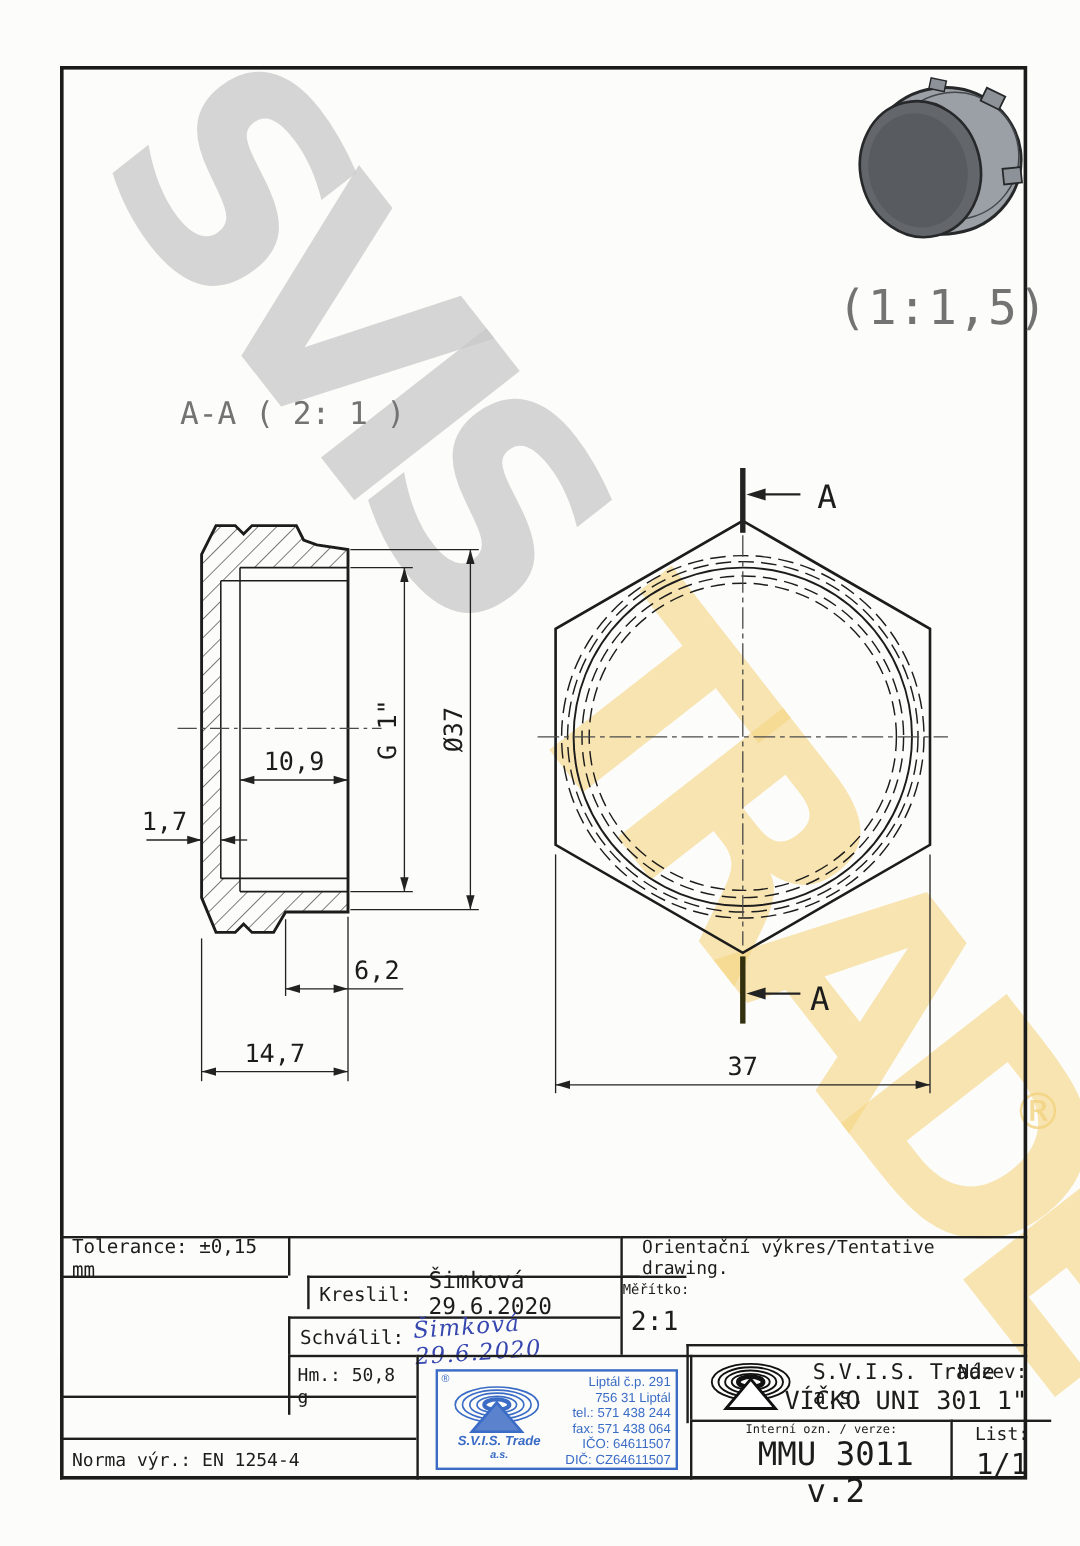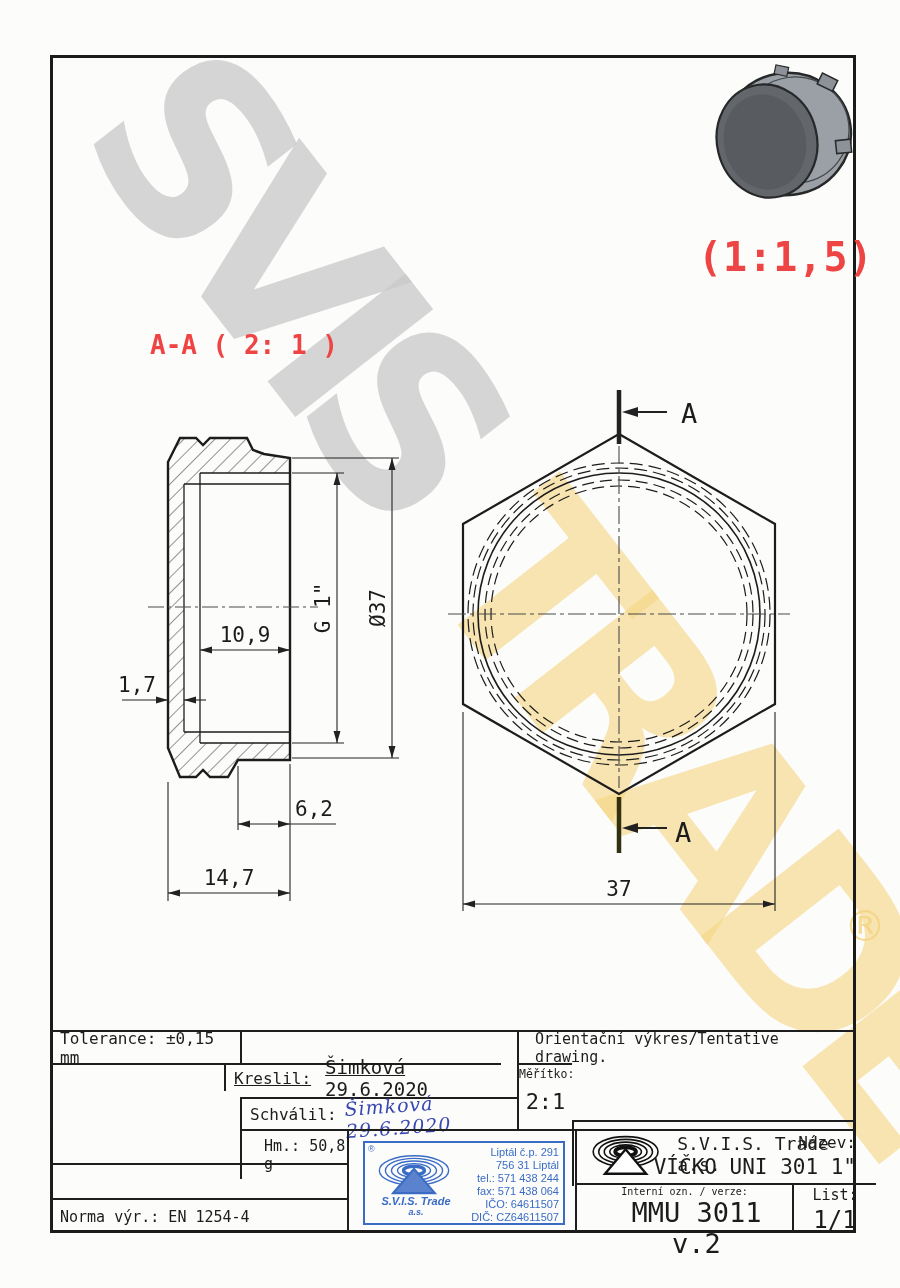--- a/index.html
+++ b/index.html
@@ -10,21 +10,21 @@
              font-family:"DejaVu Sans", sans-serif;font-weight:bold;font-size:240px;
              letter-spacing:-34px;word-spacing:28px;white-space:nowrap;z-index:1;line-height:1;}
   #wm-svis{color:rgba(200,200,200,0.75);}
   #wm-trade{color:rgba(246,213,130,0.62);}
   #wm-reg{position:absolute;left:844px;top:902px;font-size:42px;color:rgba(243,210,128,0.8);
           font-family:"DejaVu Sans", sans-serif;z-index:1;}
   
   #frame{position:absolute;left:50px;top:55px;width:806px;height:1178px;
          border:3px solid #1b1b1b;box-sizing:border-box;z-index:2;}
   .abs{position:absolute;z-index:3;}
-  .cad{font-family:"DejaVu Sans Mono", monospace;color:#ef4444;font-weight:bold;}
+  .cad{font-family:"DejaVu Sans Mono", monospace;color:#737373;}
   
   .cell{position:absolute;box-sizing:border-box;border-top:2px solid #1e1e1e;border-left:2px solid #1e1e1e;
         z-index:4;background:transparent;}
   .cell .lab{font-size:16px;}
   .vcenter{display:flex;align-items:center;}
   #scale-note{font-size:40px;letter-spacing:1px;}
   #section-title{font-size:26px;}
   svg text{font-family:"DejaVu Sans Mono", monospace;fill:#1c1c1c;}
   .sig{font-family:"DejaVu Serif", serif;font-style:italic;color:#3747b0;font-size:19px;
        transform:rotate(-4deg);display:inline-block;letter-spacing:1px;}
@@ -155,21 +155,21 @@
 
   <div class="cell vcenter" style="left:50px;top:1030px;width:190px;height:33px;padding-left:8px;">
     <span class="lab">Tolerance: ±0,15 mm</span>
   </div>
   <div class="cell" style="left:240px;top:1030px;width:277px;height:33px;"></div>
   <div class="cell vcenter" style="left:517px;top:1030px;width:339px;height:33px;padding-left:16px;">
     <span style="font-size:15px;">Orientační výkres/Tentative drawing.</span>
   </div>
 
   <div class="cell" style="left:50px;top:1063px;width:190px;height:66px;"></div>
-  <div class="cell vcenter" style="left:224px;top:1063px;width:277px;height:28px;padding-left:8px;text-decoration:underline;">
+  <div class="cell vcenter" style="left:256px;top:1063px;width:277px;height:28px;padding-left:8px;">
     <span class="lab">Kreslil:</span>
     <span style="font-size:19px;margin-left:14px;">Šimková 29.6.2020</span>
   </div>
   <div class="cell vcenter" style="left:240px;top:1097px;width:277px;height:32px;padding-left:8px;">
     <span class="lab">Schválil:</span>
     <span class="sig" style="margin-left:8px;">Šimková 29.6.2020</span>
   </div>
   <div class="cell" style="left:517px;top:1063px;width:55px;height:66px;text-align:center;">
     <div style="font-size:11.5px;margin-top:2px;">Měřítko:</div>
     <div style="font-size:22px;margin-top:8px;">2:1</div>
@@ -181,21 +181,21 @@
         <ellipse cx="45" cy="25" rx="34" ry="15.5" stroke-width="2"></ellipse>
         <ellipse cx="45" cy="25" rx="27" ry="12" stroke-width="2"></ellipse>
         <ellipse cx="45" cy="25" rx="20" ry="8.5" stroke-width="2"></ellipse>
         <ellipse cx="45" cy="25" rx="13" ry="5.5" stroke-width="5"></ellipse>
       </g>
       <polygon points="19,53 45,22 71,53" fill="#fff" stroke="#111" stroke-width="3"></polygon>
     </svg>
     <span style="font-size:18px;margin-left:16px;">S.V.I.S. Trade a.s.</span>
   </div>
 
-  <div class="cell vcenter" style="left:240px;top:1129px;width:107px;height:50px;padding-left:22px;">
+  <div class="cell vcenter" style="left:240px;top:1129px;width:107px;height:50px;padding-left:6px;">
     <span style="font-size:15px;">Hm.: 50,8 g</span>
   </div>
   <div class="cell" style="left:50px;top:1163px;width:297px;height:35px;"></div>
   <div class="cell vcenter" style="left:50px;top:1198px;width:297px;height:35px;padding-left:8px;">
     <span style="font-size:15px;">Norma výr.: EN 1254-4</span>
   </div>
 
   <div class="cell" style="left:347px;top:1129px;width:228px;height:104px;">
     <div style="position:absolute;left:14px;top:10px;width:198px;height:80px;border:2px solid #3a6cc6;">
       <div style="position:absolute;left:3px;top:1px;font-size:9px;color:#3a6cc6;font-family:'Liberation Sans',sans-serif;">®</div>

